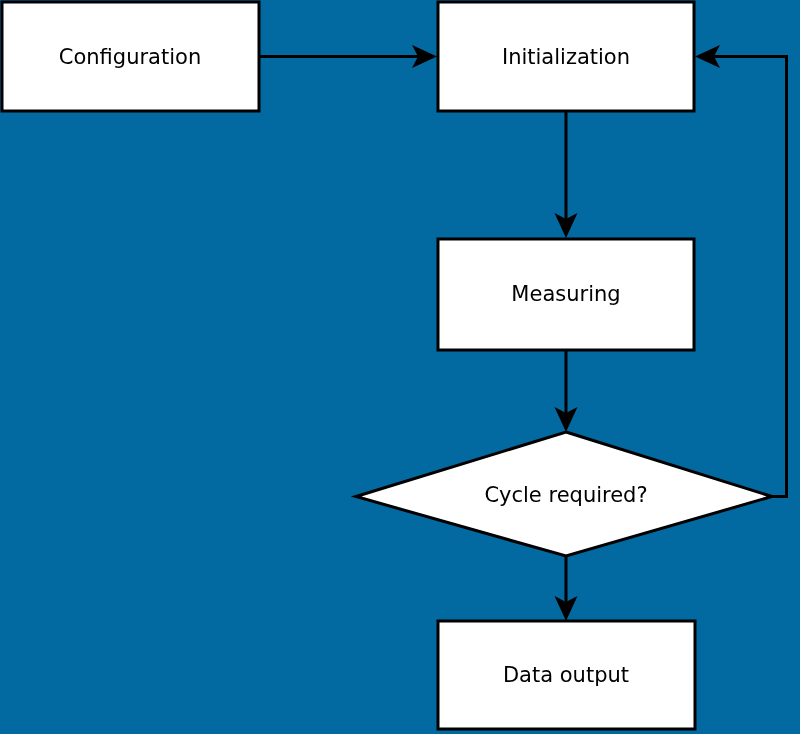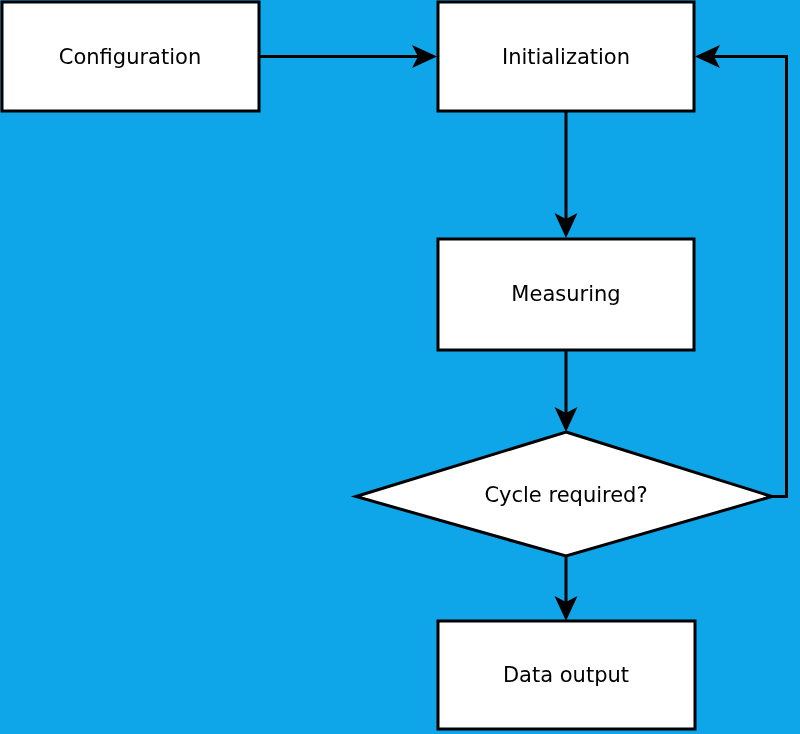--- a/index.html
+++ b/index.html
@@ -10,21 +10,21 @@
   body {
     width: 800px;
     height: 734px;
     overflow: hidden;
     font-family: "DejaVu Sans", sans-serif;
   }
   #flowchart-root {
     position: relative;
     width: 800px;
     height: 734px;
-    background: #0ea5e9;
+    background: #0369a1;
   }
   #flowchart-svg {
     position: absolute;
     top: 0;
     left: 0;
     width: 800px;
     height: 734px;
     display: block;
   }
   .node-shape {

